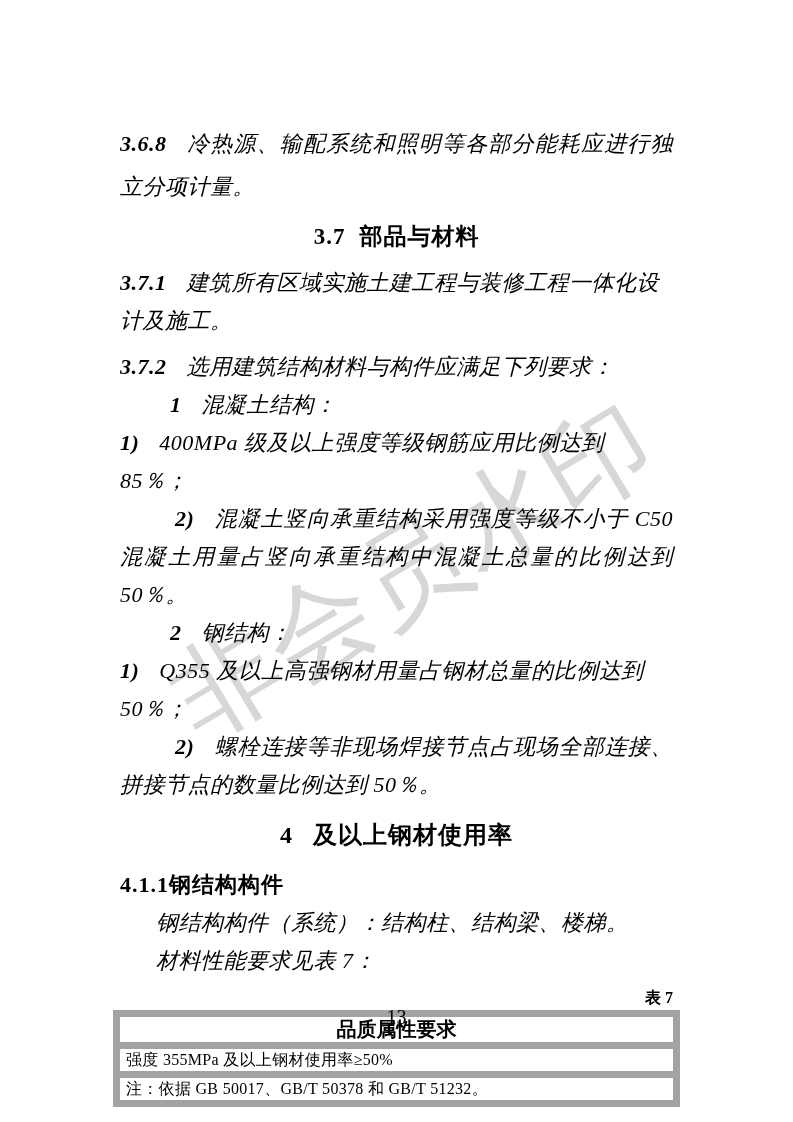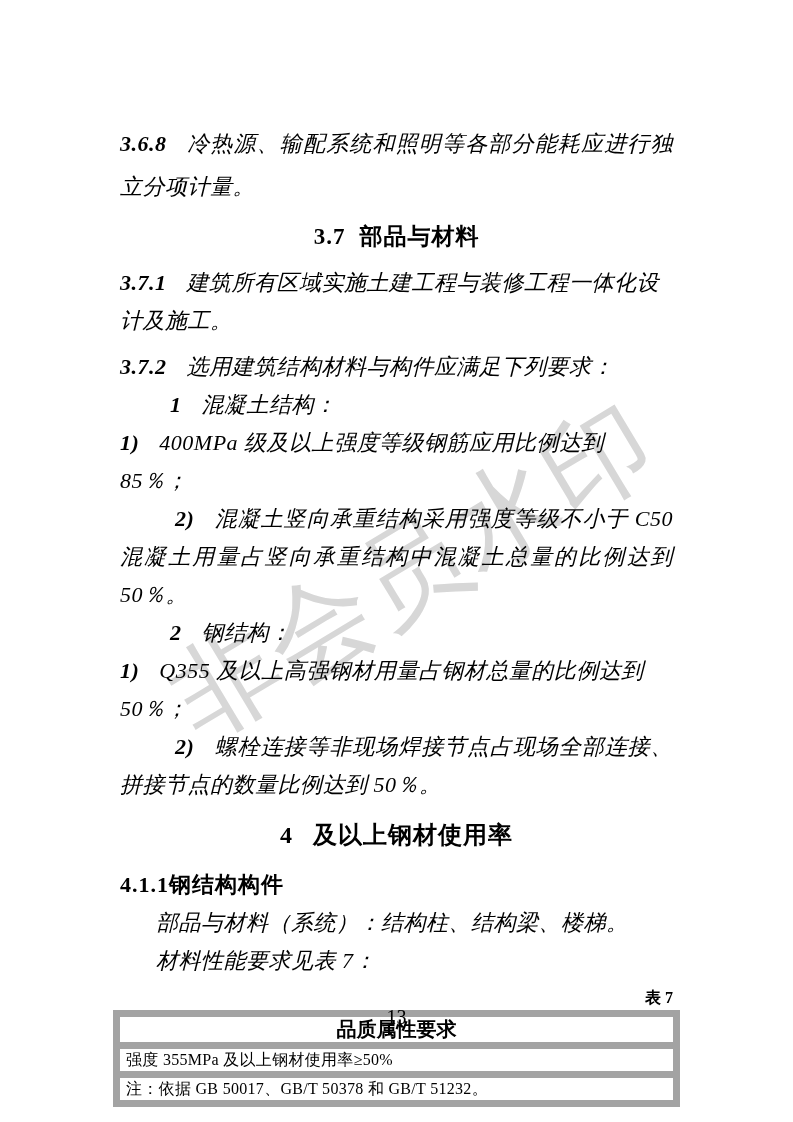--- a/index.html
+++ b/index.html
@@ -143,21 +143,21 @@
 
     <div class="line li-l2"><span class="num gap20">1)</span><span>Q355 及以上高强钢材用量占钢材总量的比例达到 50％；</span></div>
 
     <div class="para hang"><span class="num gap20">2)</span><span>螺栓连接等非现场焊接节点占现场全部连接、拼接节点的数量比例达到 50％。</span></div>
 
     <div class="chapter"><span class="num gap20">4</span><span>及以上钢材使用率</span></div>
 
 
     <div class="h3"><span class="num gap8">4.1.1</span><span>钢结构构件</span></div>
 
-    <div class="line body-indent">部品与材料（系统）：结构柱、结构梁、楼梯。</div>
+    <div class="line body-indent">钢结构构件（系统）：结构柱、结构梁、楼梯。</div>
 
     <div class="line body-indent">材料性能要求见表 7：</div>
 
     <div class="tbl-caption">表 7</div>
 
     <table class="t7">
       <thead>
         <tr>
           <th>品质属性要求</th>
         </tr>

